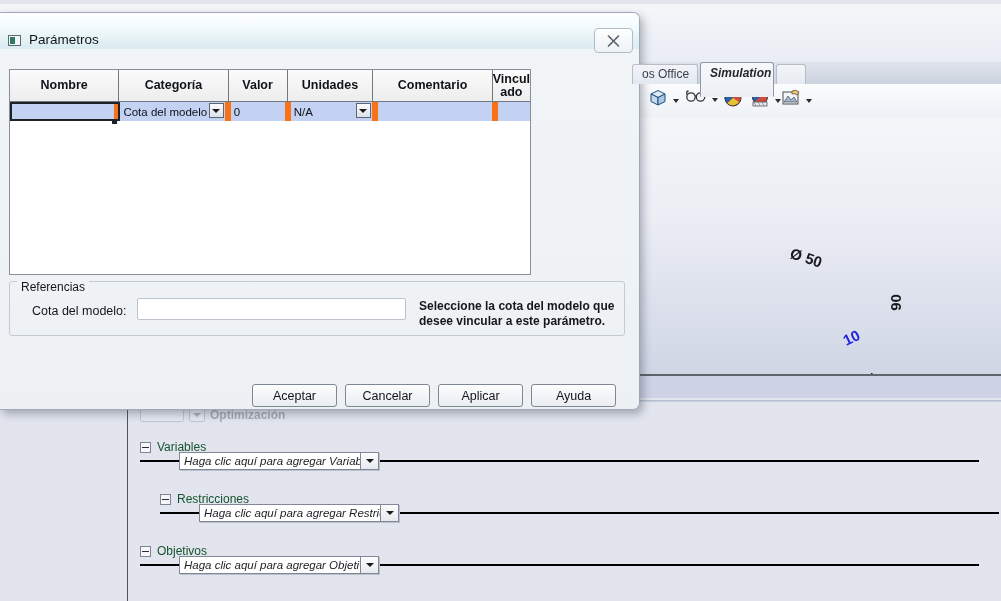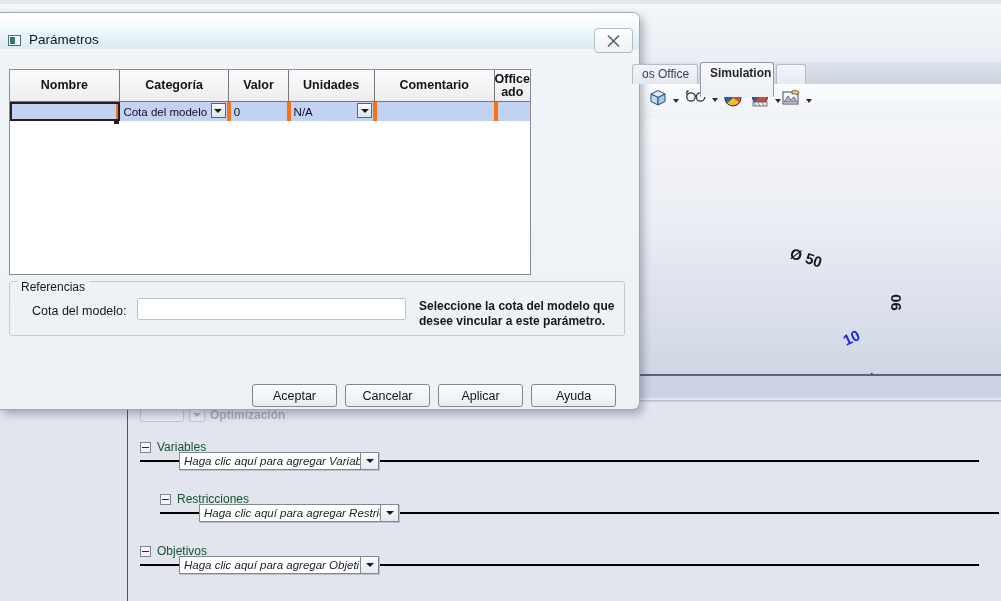--- a/index.html
+++ b/index.html
@@ -29,20 +29,21 @@
     border:1px solid #9aa4b4;border-bottom:none;
     border-radius:3px 3px 0 0;
     background:linear-gradient(#eef1f6,#d9dfe9);
     white-space:nowrap;overflow:hidden;
   }
   .tab.active{
     top:0;height:35px;line-height:21px;font-weight:bold;
     background:linear-gradient(#f7f8fb,#eceff4);
     border-color:#8e99aa;border-bottom:1px solid #eceff4;
     z-index:3;
+    font-style:italic;
   }
   .tab.ghost{
     background:linear-gradient(#f2f4f8,#e3e8f0);
     border-color:#b5bdca;color:#3a3f47;z-index:1;
   }
   .tab-blank{
     position:absolute;top:2px;height:20px;width:28px;
     border:1px solid #b5bdca;border-bottom:none;border-radius:3px 3px 0 0;
     background:linear-gradient(#f2f4f8,#e6eaf1);
   }
@@ -164,21 +165,21 @@
   .grid-head{display:flex;height:31px;border-bottom:1px solid #6f7883;}
   .grid-head .th{
     border-right:1px solid #6f7883;box-sizing:border-box;
     background:linear-gradient(#fbfbfb,#ededed);
     display:flex;align-items:center;justify-content:center;text-align:center;
     font-size:12.5px;font-weight:bold;color:#101419;line-height:13px;
   }
   .grid-head .th:last-child{border-right:none;}
   .grid-row{display:flex;height:19px;position:relative;}
   .grid-row .td{
-    border-right:4px solid #f97316;box-sizing:border-box;
+    border-right:6px solid #f97316;box-sizing:border-box;
     background:#c3d2f2;display:flex;align-items:center;position:relative;
   }
   .grid-row .td:last-child{border-right:none;}
   .cell-text{font-size:11.5px;color:#0e1116;padding-left:3px;white-space:nowrap;overflow:hidden;}
   .cell-combo-arrow{
     position:absolute;right:1px;top:1px;width:15px;height:15px;
     border:1px solid #5d6672;background:linear-gradient(#fbfcfd,#dde2ea);
     display:flex;align-items:center;justify-content:center;box-sizing:border-box;
   }
   .cell-selected{
@@ -423,21 +424,21 @@
     </span>
   </div>
 
   <div class="grid">
     <div class="grid-head">
       <div class="th" style="width:130px;">Nombre</div>
       <div class="th" style="width:130px;">Categoría</div>
       <div class="th" style="width:70px;">Valor</div>
       <div class="th" style="width:102px;">Unidades</div>
       <div class="th" style="width:142px;">Comentario</div>
-      <div class="th" style="width:38px;white-space:pre-line;">Office
+      <div class="th" style="width:38px;white-space:pre-line;">Vincul
 ado</div>
     </div>
 
     <div class="grid-row">
       <div class="td cell-selected" style="width:130px;">
         <span class="cell-text"></span>
         <span class="cell-handle"></span>
       </div>
       <div class="td" style="width:130px;">
         <span class="cell-text">Cota del modelo</span>

